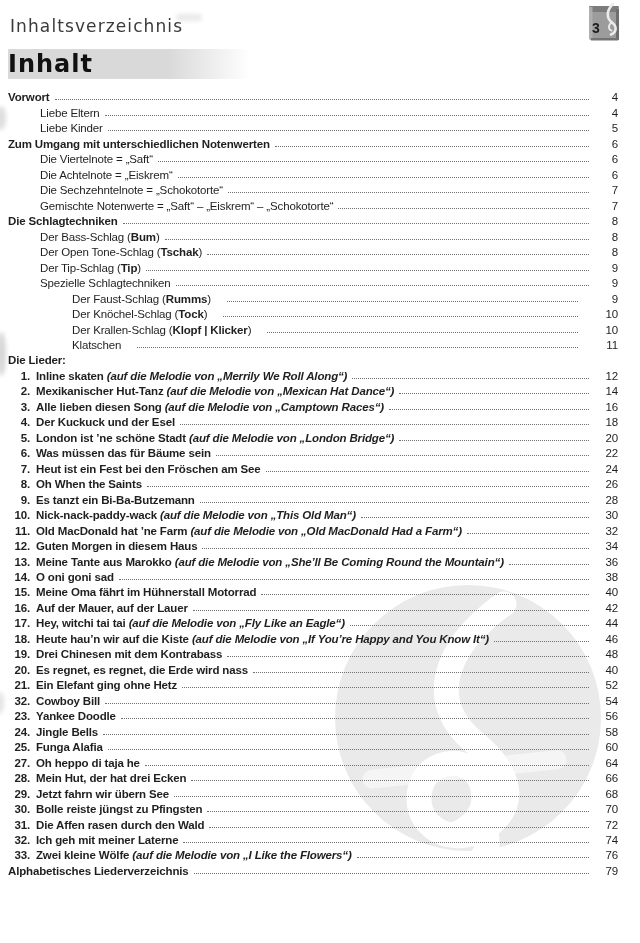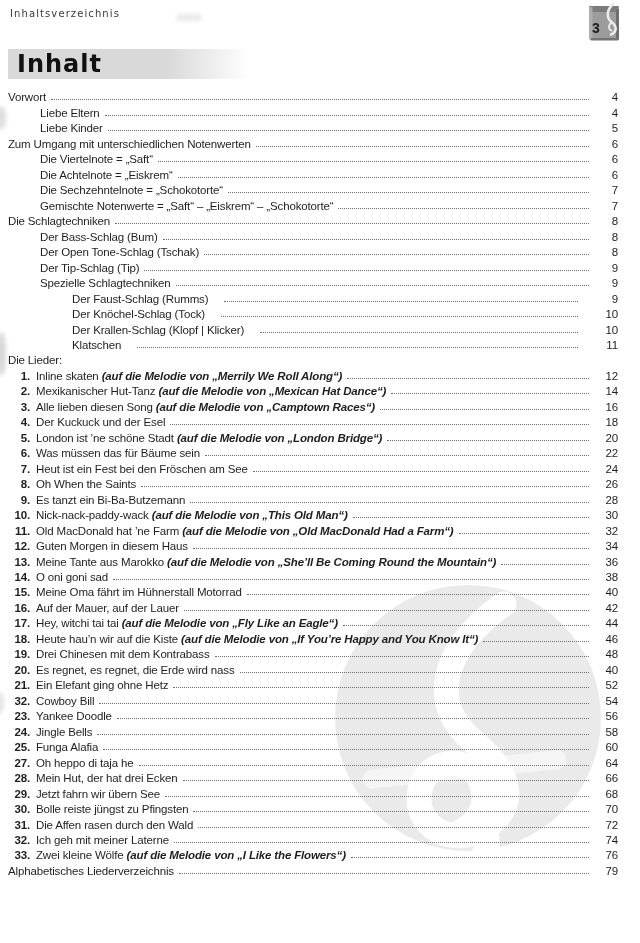--- a/index.html
+++ b/index.html
@@ -2,49 +2,49 @@
 <html><head>
 <meta charset="utf-8">
 <style>
   html,body{margin:0;padding:0;background:#ffffff;}
   .page{
     position:relative;width:640px;height:943px;background:#ffffff;overflow:hidden;
     font-family:"Liberation Sans",sans-serif;color:#1f1f1f;
   }
   
   .corner-label{
-    position:absolute;left:10px;top:8px;font-size:10px;letter-spacing:1.1px;
+    position:absolute;left:10px;top:16px;font-size:17px;letter-spacing:1.1px;
     color:#3a3a3a;font-family:"DejaVu Sans",sans-serif;
   }
   .corner-icon{position:absolute;top:2px;right:12px;}
   
   .title-band{
     position:absolute;left:8px;top:49px;width:242px;height:30px;
     background:linear-gradient(to right,#d9d9d9 0%,#d9d9d9 66%,rgba(217,217,217,0) 100%);
   }
   .title-band .title-text{
-    display:block;padding-left:9px;font-size:24px;font-weight:700;line-height:30px;
+    display:block;font-size:24px;font-weight:700;line-height:30px;
     color:#111;font-family:"DejaVu Sans",sans-serif;letter-spacing:1px;
   }
   
   .watermark{position:absolute;left:334px;top:584px;pointer-events:none;}
   
   .smudge{position:absolute;background:#dedede;border-radius:50%;filter:blur(2px);}
   .smudge-1{left:-4px;top:106px;width:10px;height:24px;}
   .smudge-2{left:-3px;top:332px;width:9px;height:44px;background:#d6d6d6;}
   .smudge-3{left:-4px;top:692px;width:8px;height:22px;background:#e4e4e4;}
   .smudge-4{left:176px;top:14px;width:26px;height:7px;background:#e9e9e9;border-radius:4px;}
   
   .toc{position:absolute;left:8px;right:22px;top:88px;}
   .row{display:flex;align-items:flex-end;height:15.47px;font-size:11.5px;letter-spacing:-0.15px;}
   .lvl1{padding-left:32px;}
   .lvl2{padding-left:64px;gap:11px;}
   .num{flex:none;width:22px;text-align:right;margin-right:6px;font-weight:700;}
   .txt{flex:none;white-space:nowrap;}
-  .seg-bold{font-weight:400;margin-top:9px;}
+  .seg-bold{font-weight:700;margin-top:9px;}
   .seg-regular{font-weight:400;}
   .seg-italic{font-style:italic;font-weight:700;}
   .lead{flex:1 1 auto;border-bottom:1.4px dotted #707070;margin:0 4px 3px 5px;min-width:8px;}
   .pagenum{flex:none;width:25px;text-align:right;font-weight:400;}
 </style>
 </head>
 <body>
 
 <div class="page">
 

